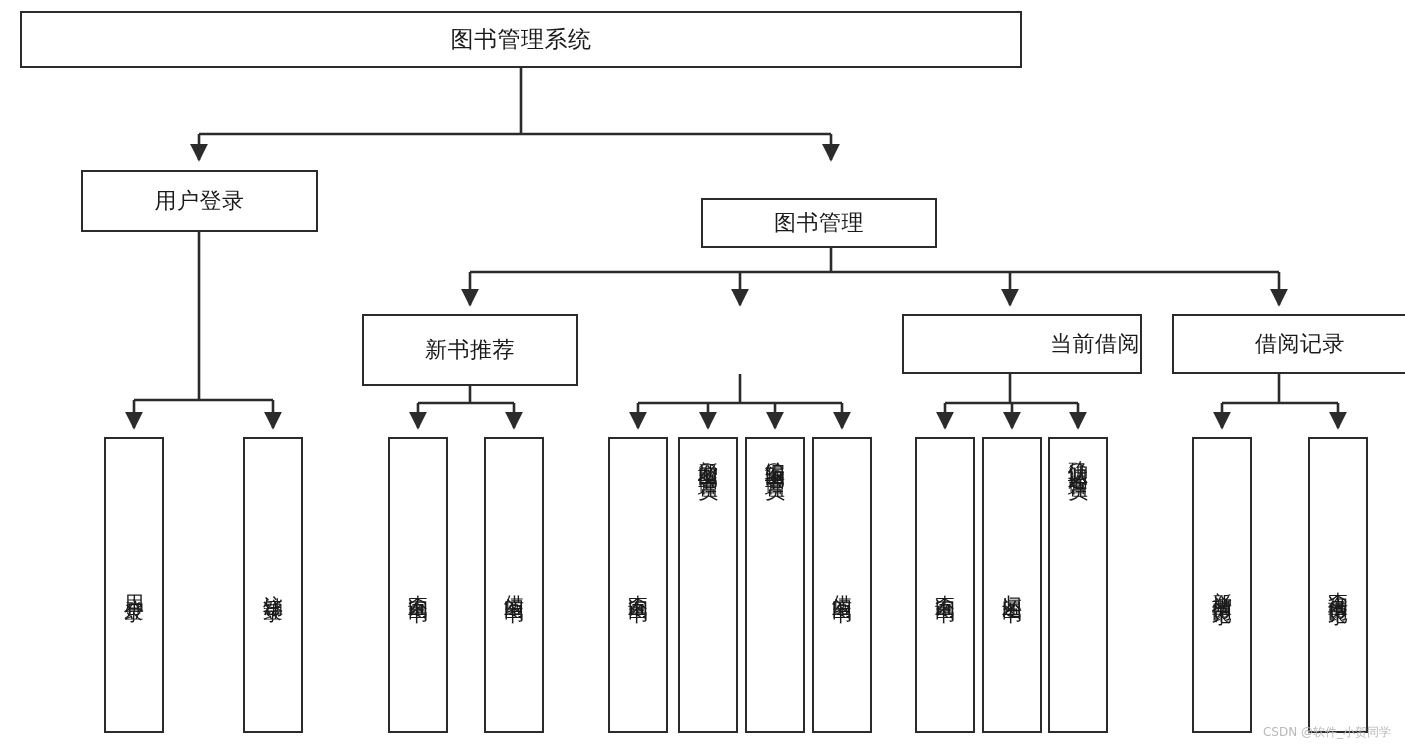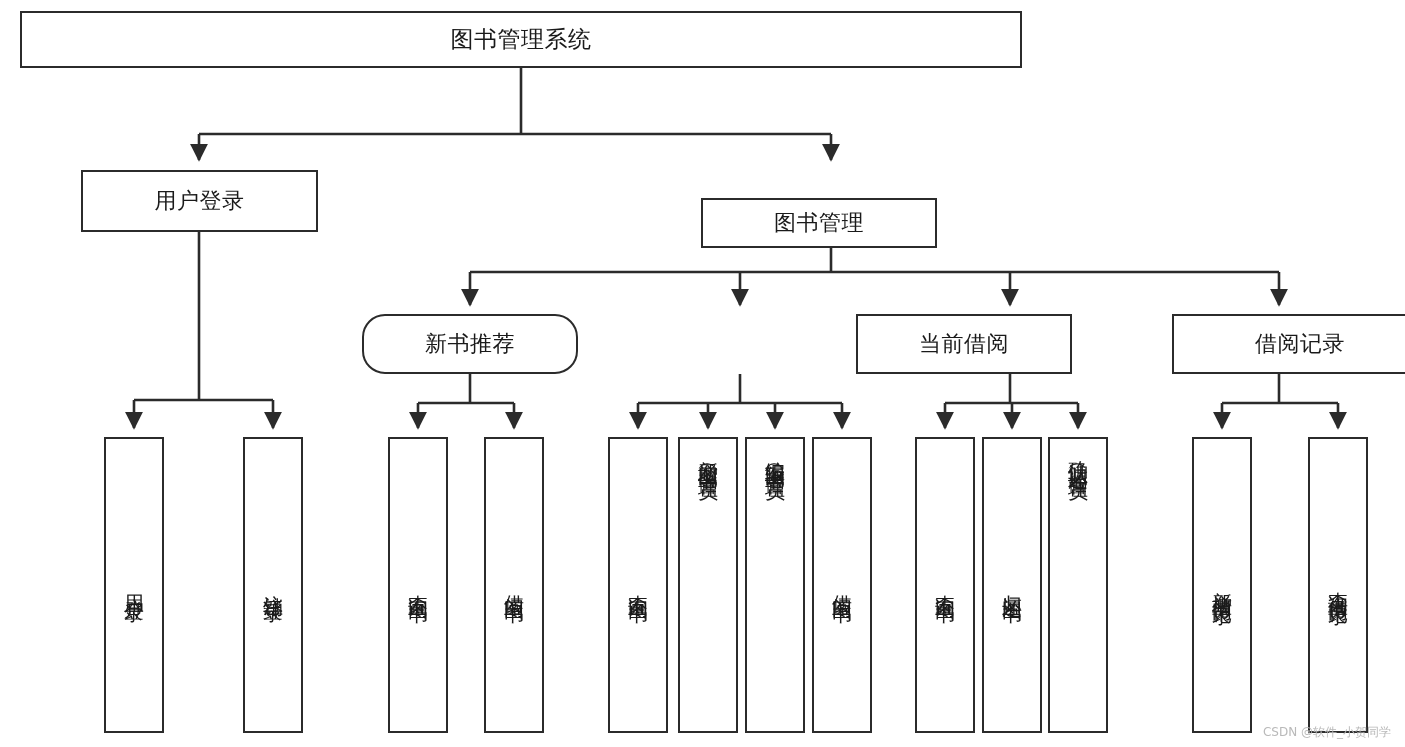--- a/index.html
+++ b/index.html
@@ -139,26 +139,26 @@
   </div>
 
   <div class="node horiz" style="left:81px; top:170px; width:237px; height:62px;">
     <span class="node-label">用户登录</span>
   </div>
 
   <div class="node horiz" style="left:701px; top:170px; width:236px; height:50px;margin-top:28px;">
     <span class="node-label">图书管理</span>
   </div>
 
-  <div class="node horiz" style="left:362px; top:314px; width:216px; height:60px;border-radius:23px;">
+  <div class="node horiz" style="left:362px; top:314px; width:216px; height:72px;">
     <span class="node-label">新书推荐</span>
   </div>
 
 
-  <div class="node horiz" style="left:856px; top:314px; width:216px; height:60px;">
+  <div class="node horiz" style="left:902px; top:314px; width:240px; height:60px;justify-content:flex-end;">
     <span class="node-label">当前借阅</span>
   </div>
 
   <div class="node horiz" style="left:1172px; top:314px; width:256px; height:60px;">
     <span class="node-label">借阅记录</span>
   </div>
 
   <div class="node vert centered" style="left:104px; top:437px; width:60px; height:296px;">
     <span class="node-label">用户登录</span>
   </div>

